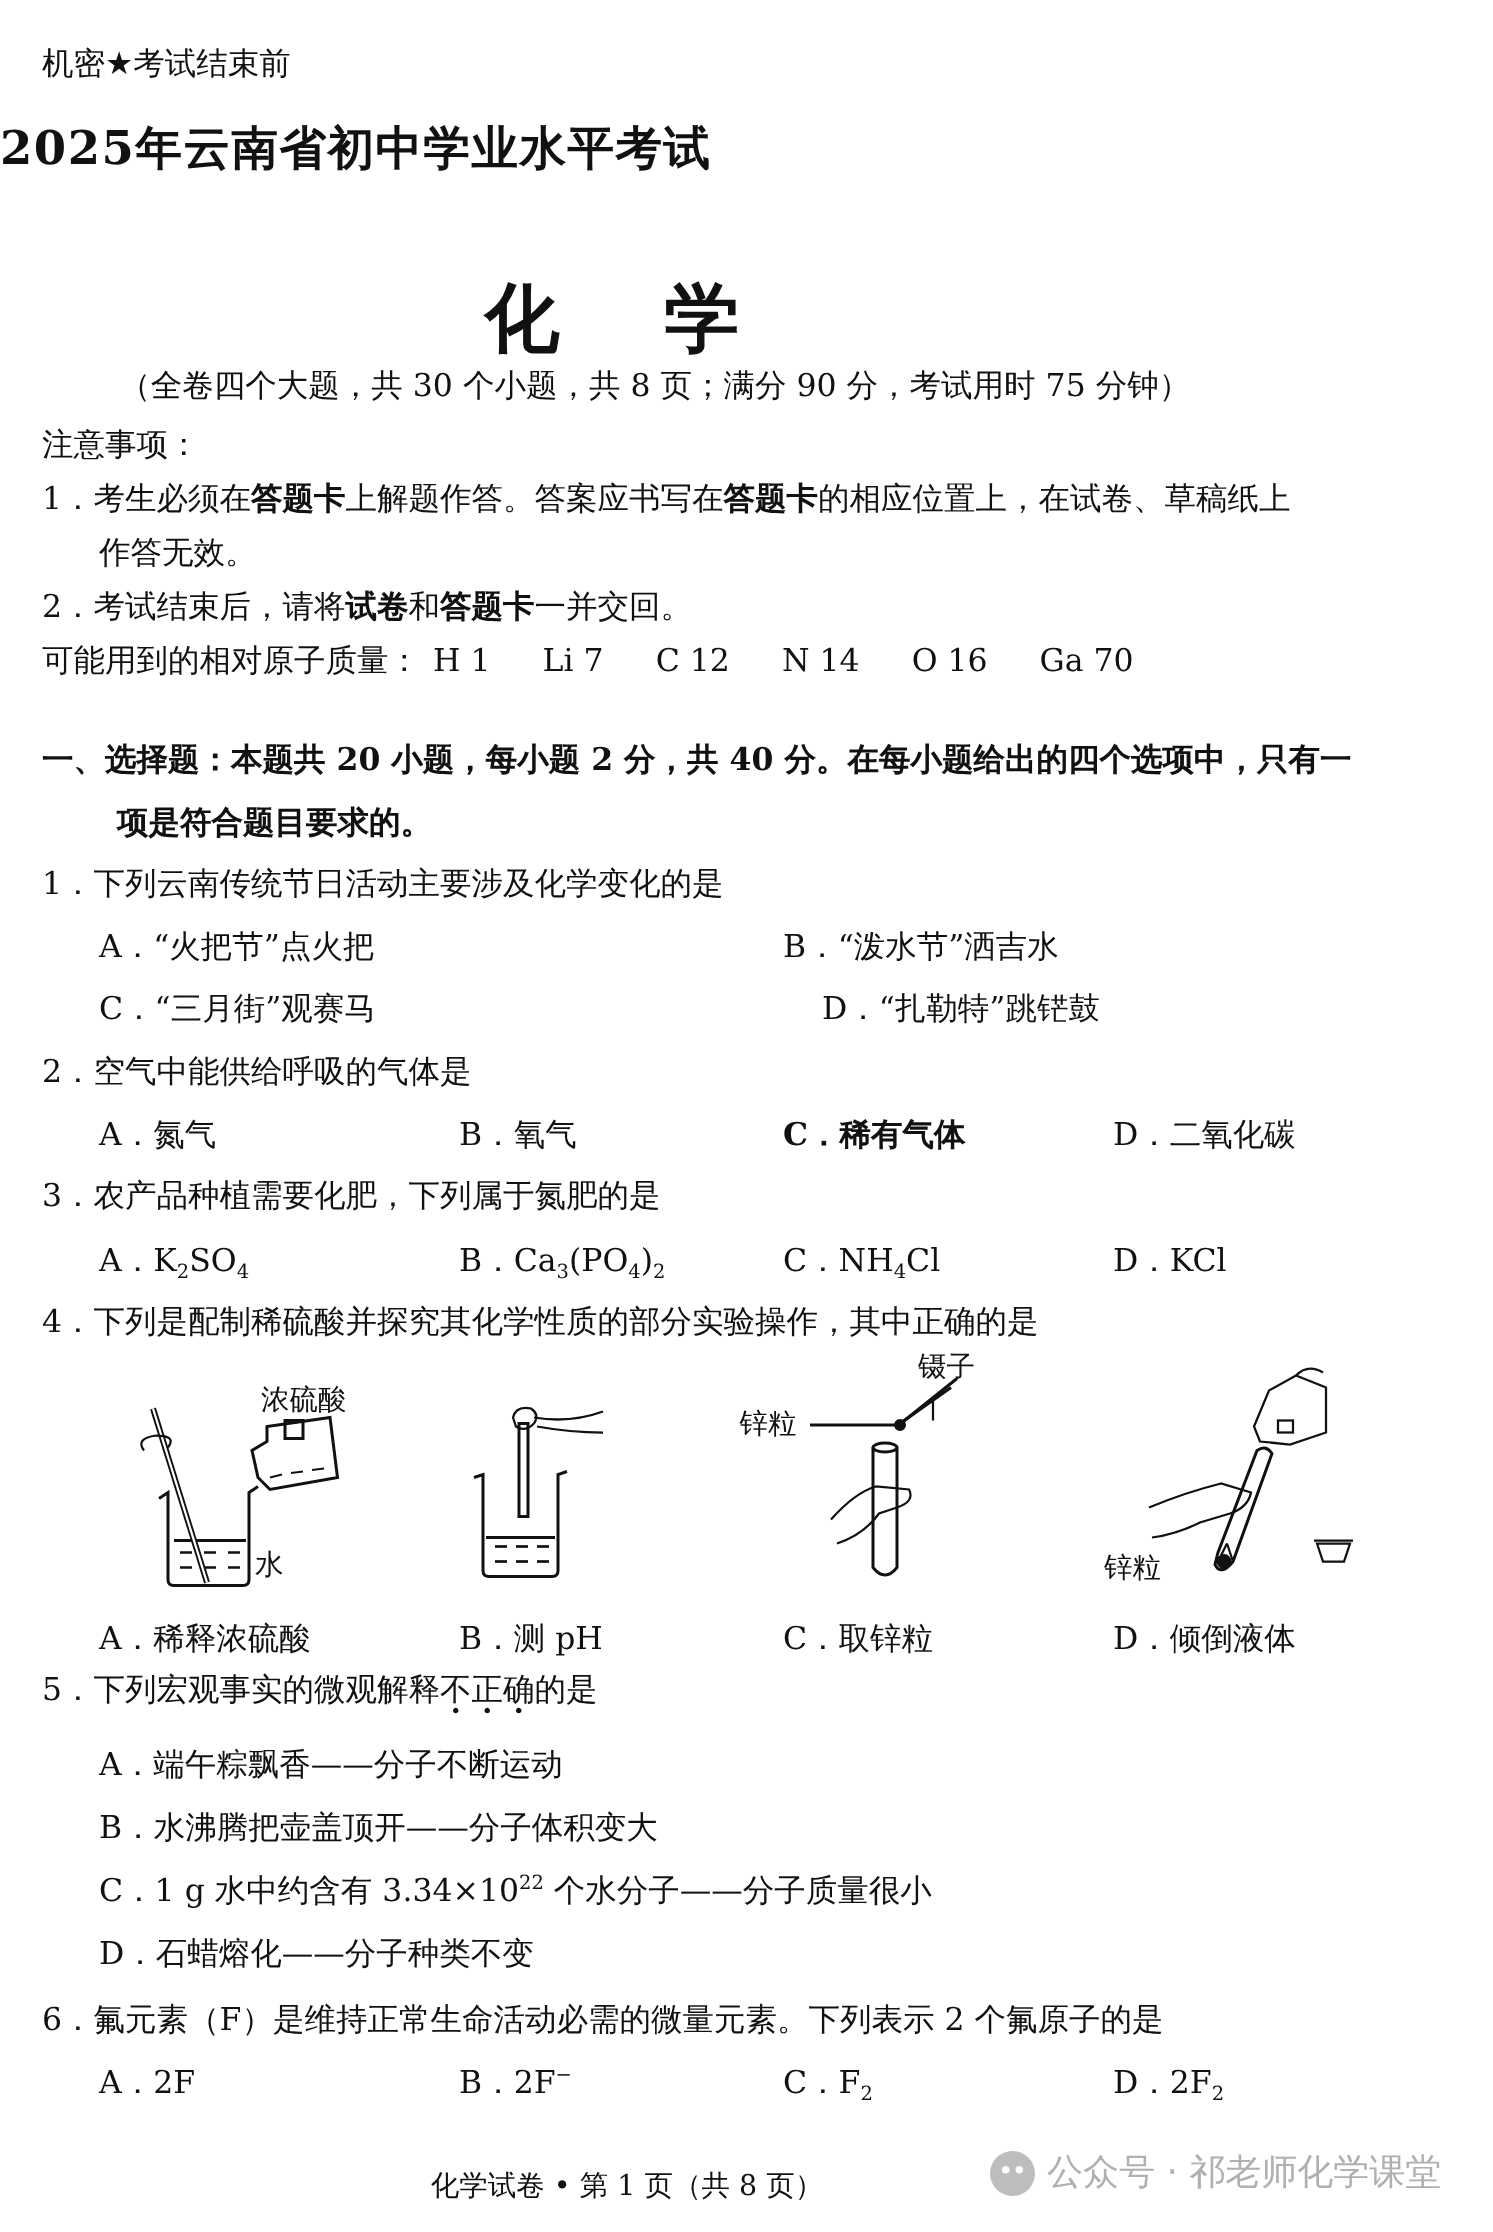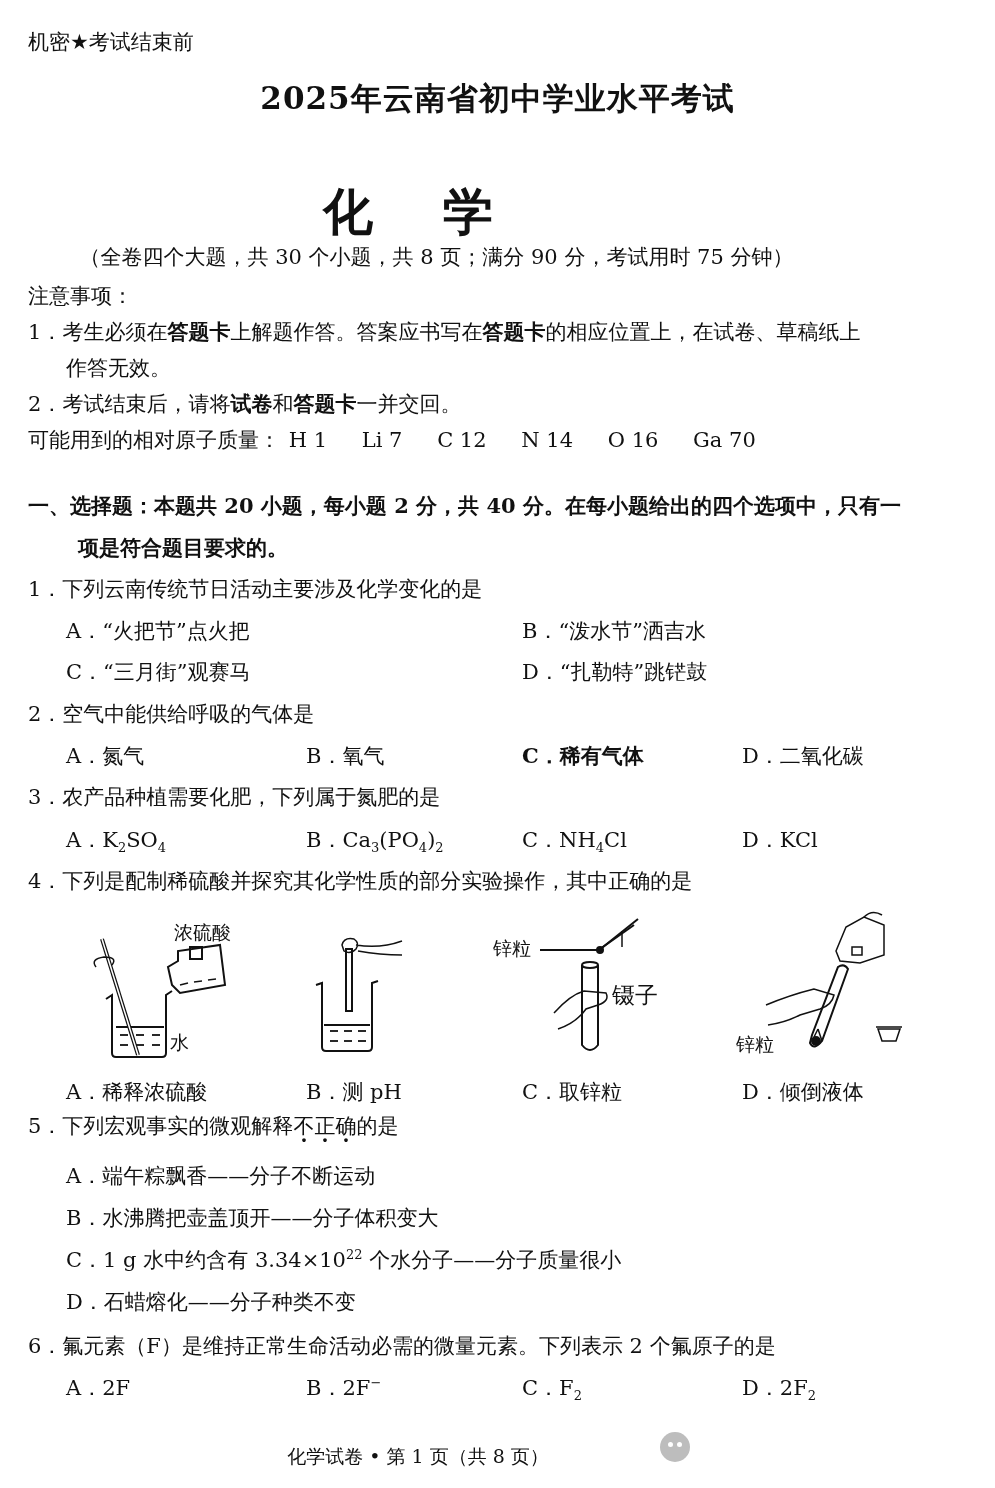--- a/index.html
+++ b/index.html
@@ -1,20 +1,20 @@
 <!DOCTYPE html>
 <html><head>
 <meta charset="utf-8">
 <style>
   html, body { margin: 0; padding: 0; background: #ffffff; }
   body { width: 995px; height: 1488px; position: relative; overflow: hidden;
          font-family: "DejaVu Serif", "Liberation Serif", serif; color: #111; }
   .abs { position: absolute; white-space: nowrap; }
   .conf { left: 28px; top: 28px; font-size: 21px; font-family: "DejaVu Sans", sans-serif; }
-  .title { left: 0; width: 995px; text-align: center; top: 78px; font-size: 31px; font-weight: bold; letter-spacing: 1px; }
+  .title { left: 0; width: 995px; top: 78px; font-size: 31px; font-weight: bold; letter-spacing: 1px; }
   .subject { left: 0; width: 816px; text-align: center; top: 155px; font-size: 50px; font-weight: bold; letter-spacing: 70px; text-indent: 70px; margin-top: 24px; }
   .info { left: 0; width: 873px; text-align: center; top: 243px; font-size: 21px; }
   .t { font-size: 21px; }
   .b { font-weight: bold; }
   sub, sup { font-size: 13px; line-height: 0; }
   .diagram { position: absolute; }
   .wm { left: 660px; top: 1432px; font-size: 24px; color: #b0b0b0; font-family: "DejaVu Sans", sans-serif; }
   .wm-icon { display:inline-block; width: 30px; height: 30px; border-radius: 50%; background:#bdbdbd; vertical-align: middle; margin-right: 8px; position: relative; }
   .wm-icon::before, .wm-icon::after { content:""; position:absolute; width:5px; height:5px; border-radius:50%; background:#fff; top:10px; }
   .wm-icon::before { left:8px; } .wm-icon::after { left:17px; }
@@ -48,21 +48,21 @@
   <span style="margin-left:28px">Ga 70</span>
 </div>
 
 <div class="abs t b" style="left:28px;top:492px;">一、选择题：本题共 20 小题，每小题 2 分，共 40 分。在每小题给出的四个选项中，只有一</div>
 <div class="abs t b" style="left:78px;top:534px;">项是符合题目要求的。</div>
 
 <div class="abs t" style="left:28px;top:575px;text-align:right;">1．下列云南传统节日活动主要涉及化学变化的是</div>
 <div class="abs t" style="left:66px;top:617px;">A．“火把节”点火把</div>
 <div class="abs t" style="left:522px;top:617px;">B．“泼水节”洒吉水</div>
 <div class="abs t" style="left:66px;top:658px;">C．“三月街”观赛马</div>
-<div class="abs t" style="left:522px;top:658px;text-align:center;">D．“扎勒特”跳铓鼓</div>
+<div class="abs t" style="left:548px;top:658px;text-align:center;">D．“扎勒特”跳铓鼓</div>
 
 <div class="abs t" style="left:28px;top:700px;">2．空气中能供给呼吸的气体是</div>
 <div class="abs t" style="left:66px;top:742px;">A．氮气</div>
 <div class="abs t" style="left:306px;top:742px;">B．氧气</div>
 <div class="abs t" style="left:522px;top:742px;font-weight:bold;">C．稀有气体</div>
 <div class="abs t" style="left:742px;top:742px;">D．二氧化碳</div>
 
 <div class="abs t" style="left:28px;top:783px;">3．农产品种植需要化肥，下列属于氮肥的是</div>
 <div class="abs t" style="left:66px;top:826px;"><span>A．</span>K<sub>2</sub>SO<sub>4</sub></div>
 <div class="abs t" style="left:306px;top:826px;"><span>B．</span>Ca<sub>3</sub>(PO<sub>4</sub>)<sub>2</sub></div>
@@ -115,21 +115,21 @@
   <line x1="50" y1="45" x2="108" y2="45"></line>
   <line x1="108" y1="46" x2="148" y2="14"></line>
   <line x1="110" y1="44" x2="144" y2="20"></line>
   <circle cx="110" cy="45" r="3" fill="#111"></circle>
   <line x1="132" y1="26" x2="132" y2="42" stroke-width="1.5"></line>
   <path d="M92,60 L92,140 Q100,150 108,140 L108,60"></path>
   <ellipse cx="100" cy="60" rx="8" ry="3"></ellipse>
   <path d="M64,108 Q80,90 94,86 L116,88 Q120,96 108,100 L96,104 Q86,118 68,124" stroke-width="1.5"></path>
 </svg>
 <div class="abs" style="left:493px;top:936px;font-size:19px;">锌粒</div>
-<div class="abs" style="left:612px;top:980px;font-size:23px;">镊子</div>
+<div class="abs" style="left:612px;top:898px;font-size:19px;">镊子</div>
 
 <svg class="diagram" style="left:760px;top:905px;" width="170" height="155" stroke="#111" fill="none" stroke-width="2">
   <path d="M52,130 L78,62 Q84,58 88,64 L62,136 Q54,146 50,138 Z"></path>
   <path d="M54,132 L58,124 M58,124 Q60,130 62,136" stroke-width="1.5"></path>
   <circle cx="56" cy="136" r="4" fill="#111"></circle>
   <path d="M6,100 Q30,90 54,84 L74,90 Q72,100 60,104 L40,110 Q24,118 8,120" stroke-width="1.5"></path>
   <path d="M76,46 L86,22 L104,12 L124,20 L124,50 L100,58 L80,56 Z" stroke-width="1.5"></path>
   <rect x="92" y="42" width="10" height="8" stroke-width="1.5"></rect>
   <path d="M104,12 Q112,4 122,10" stroke-width="1.5"></path>
   <path d="M118,124 L122,136 L136,136 L140,124 Z M116,122 L142,122" stroke-width="1.5"></path>
@@ -149,13 +149,13 @@
 <div class="abs t" style="left:66px;top:1246px;"><span>C．1 g 水中约含有 3.34×10</span><sup>22</sup><span> 个水分子——分子质量很小</span></div>
 <div class="abs t" style="left:66px;top:1288px;">D．石蜡熔化——分子种类不变</div>
 
 <div class="abs t" style="left:28px;top:1332px;">6．氟元素（F）是维持正常生命活动必需的微量元素。下列表示 2 个氟原子的是</div>
 <div class="abs t" style="left:66px;top:1374px;"><span>A．</span>2F</div>
 <div class="abs t" style="left:306px;top:1374px;"><span>B．</span>2F<sup>−</sup></div>
 <div class="abs t" style="left:522px;top:1374px;"><span>C．</span>F<sub>2</sub></div>
 <div class="abs t" style="left:742px;top:1374px;"><span>D．</span>2F<sub>2</sub></div>
 
 <div class="abs footer">化学试卷 • 第 1 页（共 8 页）</div>
-<div class="abs wm"><span class="wm-icon"></span></div>
+<div class="abs wm"><span class="wm-icon"></span><span>公众号 · 祁老师化学课堂</span></div>
 
 </body></html>

